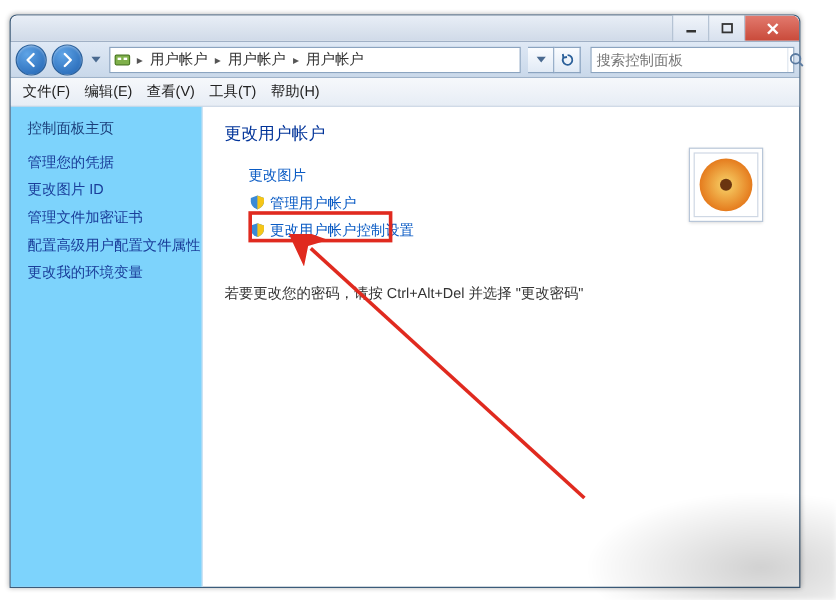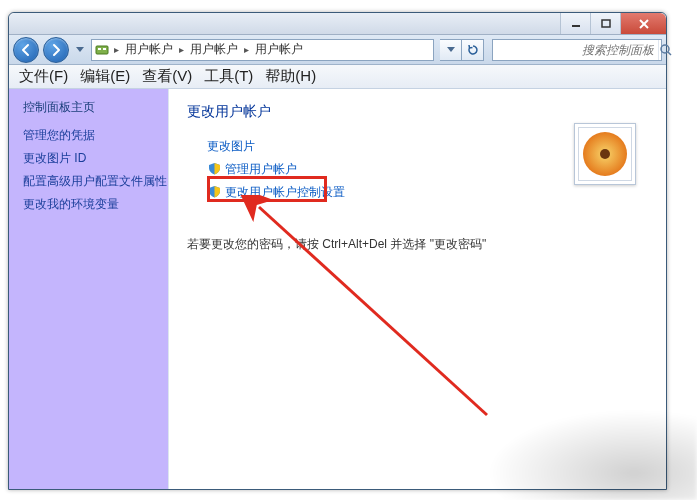--- a/index.html
+++ b/index.html
@@ -18,28 +18,28 @@
 .navbtn { width:26px; height:26px; border-radius:50%; background: radial-gradient(circle at 35% 30%, #5fa4e6, #1e60b0); display:flex; align-items:center; justify-content:center; border:1px solid #2a5f99; box-shadow:inset 0 1px 2px rgba(255,255,255,.4); }
 .navbtn svg { display:block; }
 .navdrop { width:14px; height:24px; display:flex; align-items:center; justify-content:center; }
 .addr { flex:1; height:22px; background:#fff; border:1px solid #8ba4c0; display:flex; align-items:center; font-size:12px; color:#333; padding:0 2px; gap:2px; }
 .addr .cpicon { width:16px; height:16px; display:flex; align-items:center; justify-content:center; }
 .addr .sep { color:#555; padding:0 2px; font-size:10px; }
 .addr .crumb { padding:0 2px; cursor:default; }
 .addr-btns { display:flex; margin-left:2px; }
 .addr-btn { width:22px; height:22px; border:1px solid #8ba4c0; border-left:none; background:linear-gradient(#fafcff,#e1eaf5); display:flex; align-items:center; justify-content:center; }
 .search { width:170px; height:22px; border:1px solid #8ba4c0; background:#fff; display:flex; align-items:center; margin-left:4px; }
-.search input { flex:1; border:none; outline:none; font-size:12px; padding:0 4px; color:#6d28d9; font-style:italic; background:transparent;text-align:right; }
+.search input { flex:1; border:none; outline:none; font-size:12px; padding:0 4px; color:#6d28d9; background:transparent; }
 .search .sicon { width:22px; height:20px; display:flex; align-items:center; justify-content:center; border-left:1px solid #dfe6ef; }
 
-.menubar { height:24px; background:linear-gradient(#f6f8fb,#e7edf5); border-bottom:1px solid #c5d2e2; display:flex; align-items:center; font-size:15px; padding:0 4px; }
+.menubar { height:24px; background:linear-gradient(#f6f8fb,#e7edf5); border-bottom:1px solid #c5d2e2; display:flex; align-items:center; font-size:12px; padding:0 4px; }
 .menubar .mitem { padding:2px 6px; color:#222; cursor:default; }
 
 .body { display:flex; height: calc(100% - 22px - 30px - 24px); }
-.sidebar { width:160px; background:#c4b5fd; padding:10px 0 10px 14px; border-right:1px solid #dce5f0; font-size:12px; }
+.sidebar { width:160px; background:#7dd3fc; padding:10px 0 10px 14px; border-right:1px solid #dce5f0; font-size:12px; }
 .sidebar .home { color:#1a3e7a; font-weight:400; margin-bottom:8px; font-size:12px; }
 .sidebar .slink { color:#1a3e9a; padding:4px 0; cursor:pointer; line-height:15px; }
 
 .content { flex:1; padding:14px 18px; font-size:12px; color:#333; position:relative; }
 .content .heading { color:#003399; font-size:14px; margin-bottom:14px; }
 .content .subsection { margin-left:20px; }
 .content .alink { color:#0a5bc4; padding:3px 0; display:flex; align-items:flex-start; gap:4px; cursor:pointer; }
 .shield { width:14px; height:14px; display:flex; align-items:center; justify-content:center; }
 .highlight-box { position:absolute; border:3px solid #e02a1f; pointer-events:none; left:198px; top:163px; width:120px; height:26px; }
 
@@ -142,20 +142,21 @@
     <span class="mitem">工具(T)</span>
     <span class="mitem">帮助(H)</span>
   </div>
 
   <div class="body">
 
     <div class="sidebar">
       <div class="home">控制面板主页</div>
       <div class="slink">管理您的凭据</div>
       <div class="slink">更改图片 ID</div>
+      <div class="slink">管理文件加密证书</div>
       <div class="slink">配置高级用户配置文件属性</div>
       <div class="slink">更改我的环境变量</div>
     </div>
 
     <div class="content">
       <div class="heading">更改用户帐户</div>
 
       <div class="subsection">
         <div class="alink">
           <span>更改图片</span>

